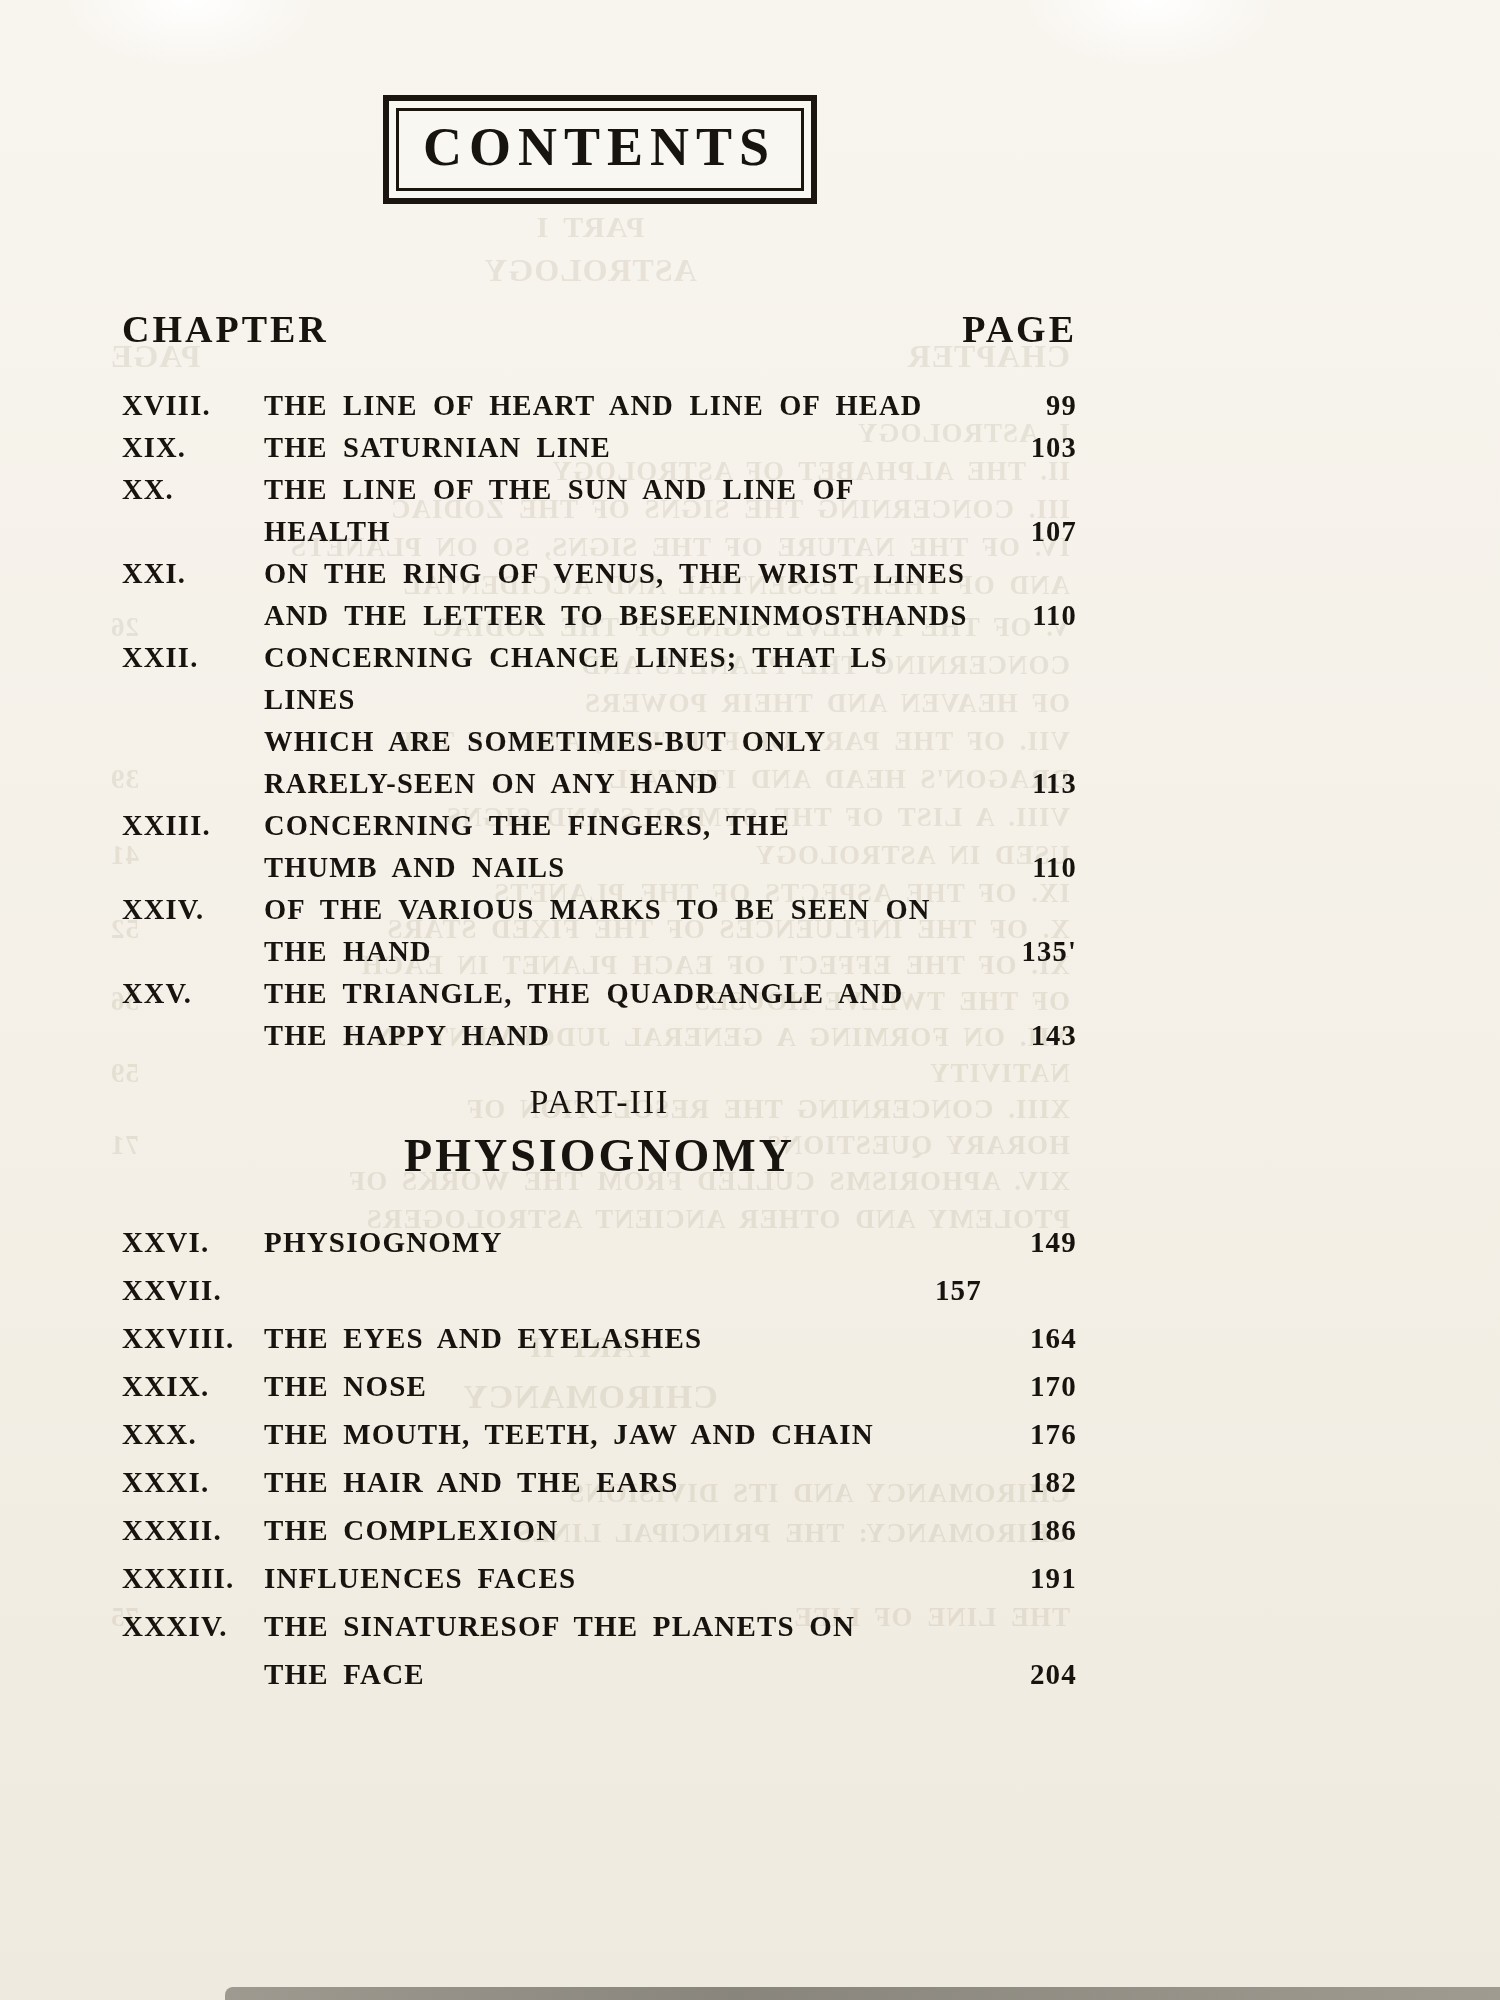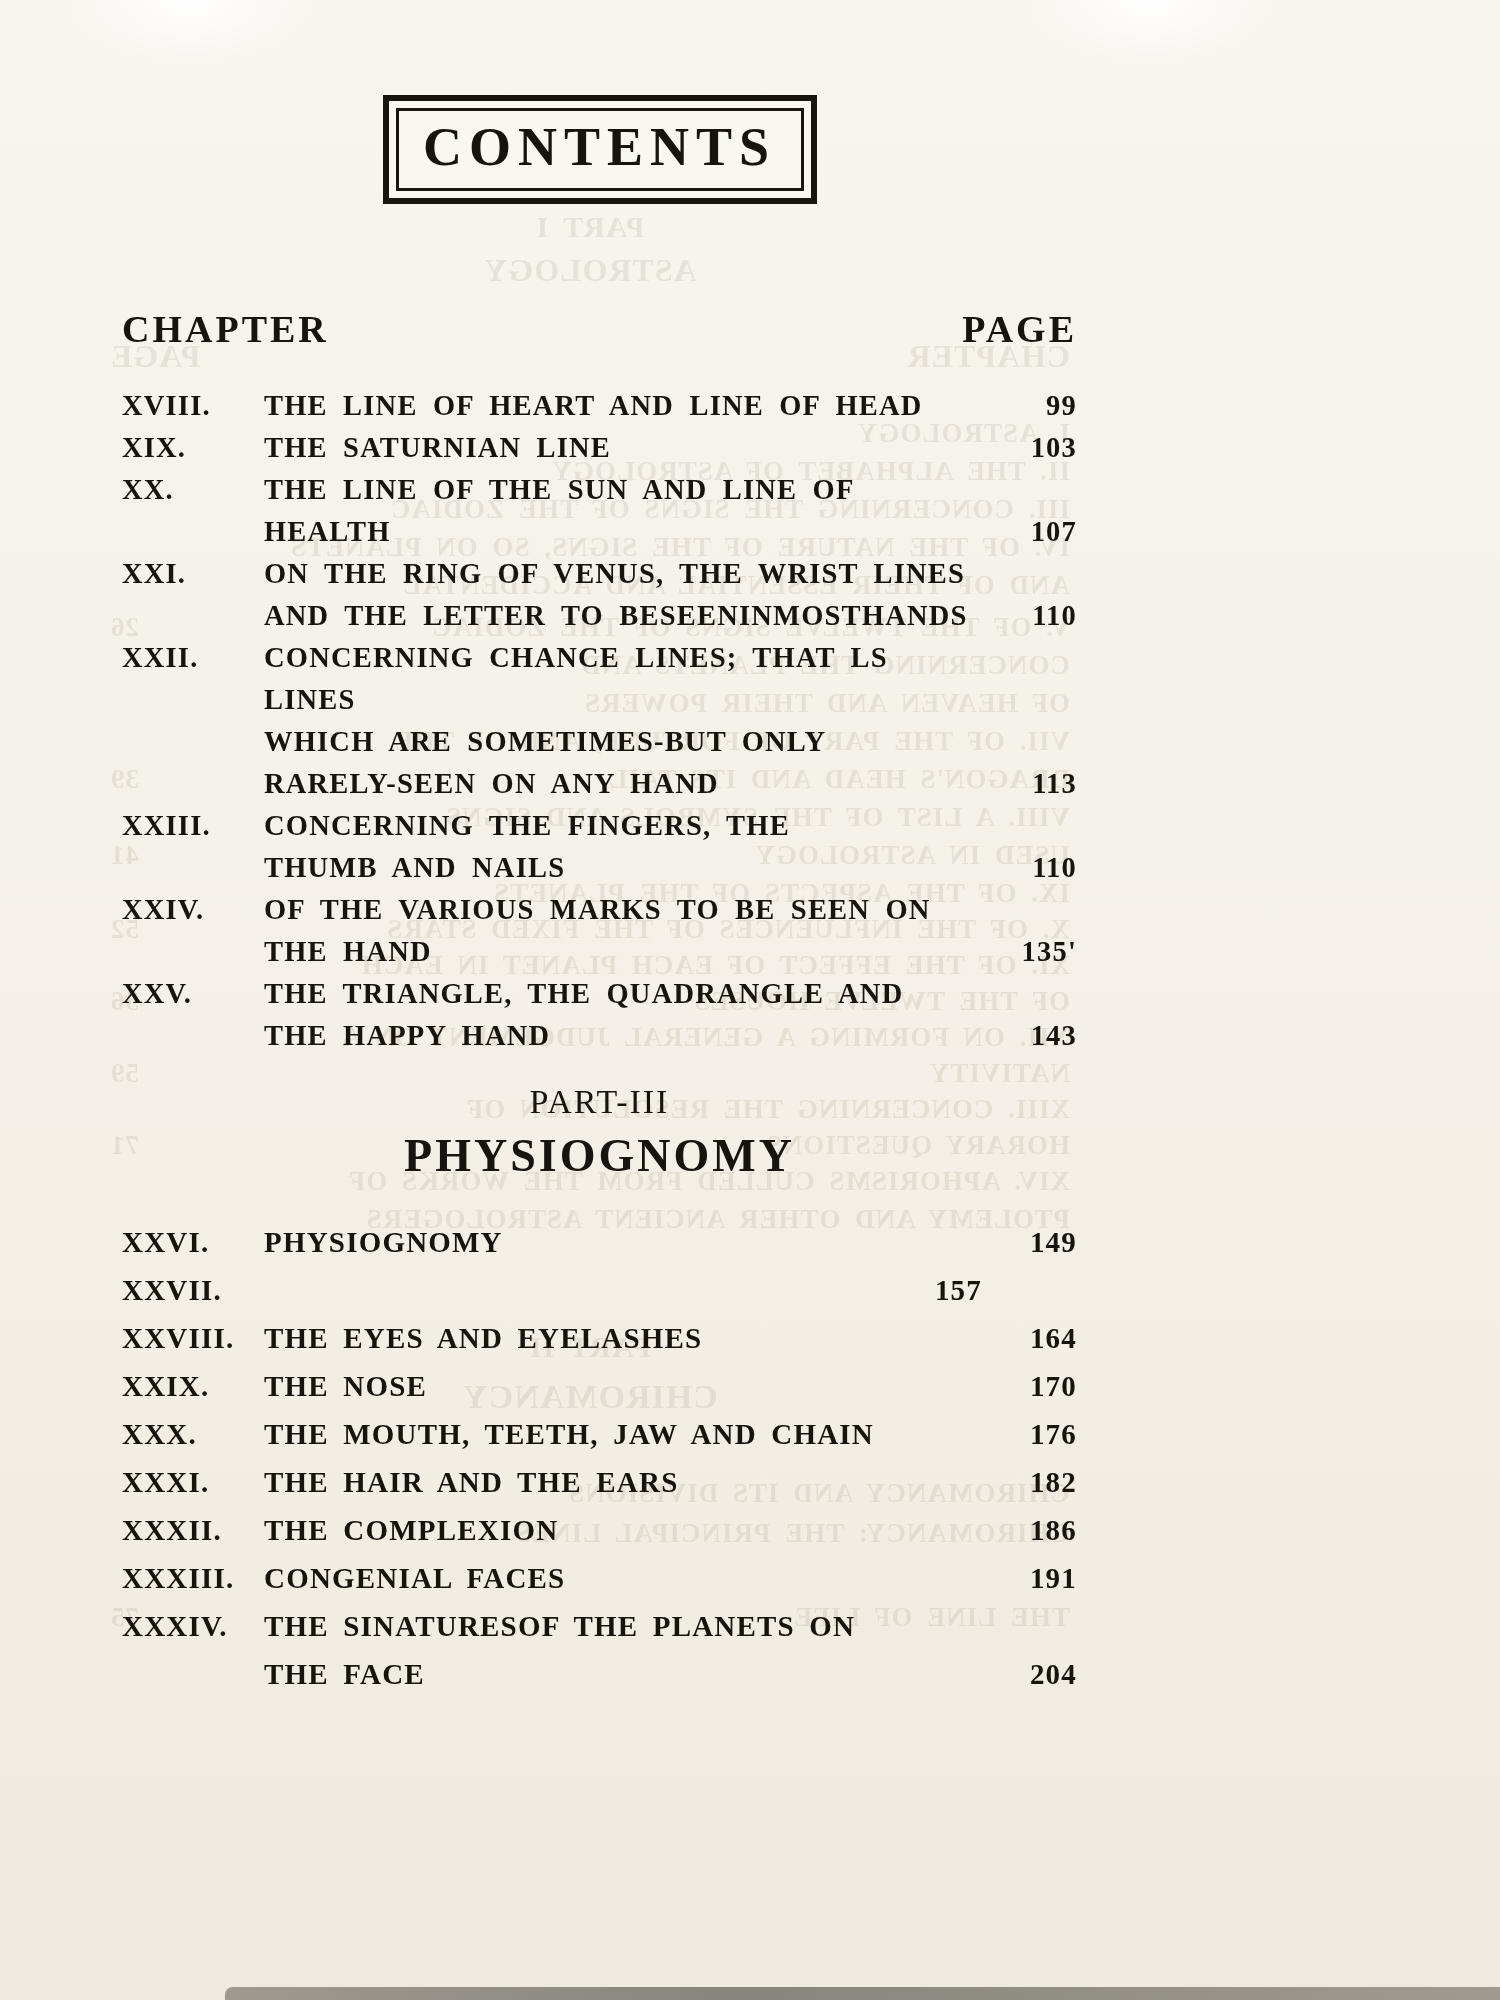--- a/index.html
+++ b/index.html
@@ -379,21 +379,21 @@
         <div class="toc-entry">
           <div class="num">XXXII.</div>
           <div class="titles">
             <div>THE COMPLEXION</div>
           </div>
           <div class="pg">186</div>
         </div>
         <div class="toc-entry">
           <div class="num">XXXIII.</div>
           <div class="titles">
-            <div>CONGENIAL FACES</div>
+            <div>INFLUENCES FACES</div>
           </div>
           <div class="pg">191</div>
         </div>
         <div class="toc-entry">
           <div class="num">XXXIV.</div>
           <div class="titles">
             <div>THE SINATURESOF THE PLANETS ON</div>
             <div>THE FACE</div>
           </div>
           <div class="pg">204</div>

